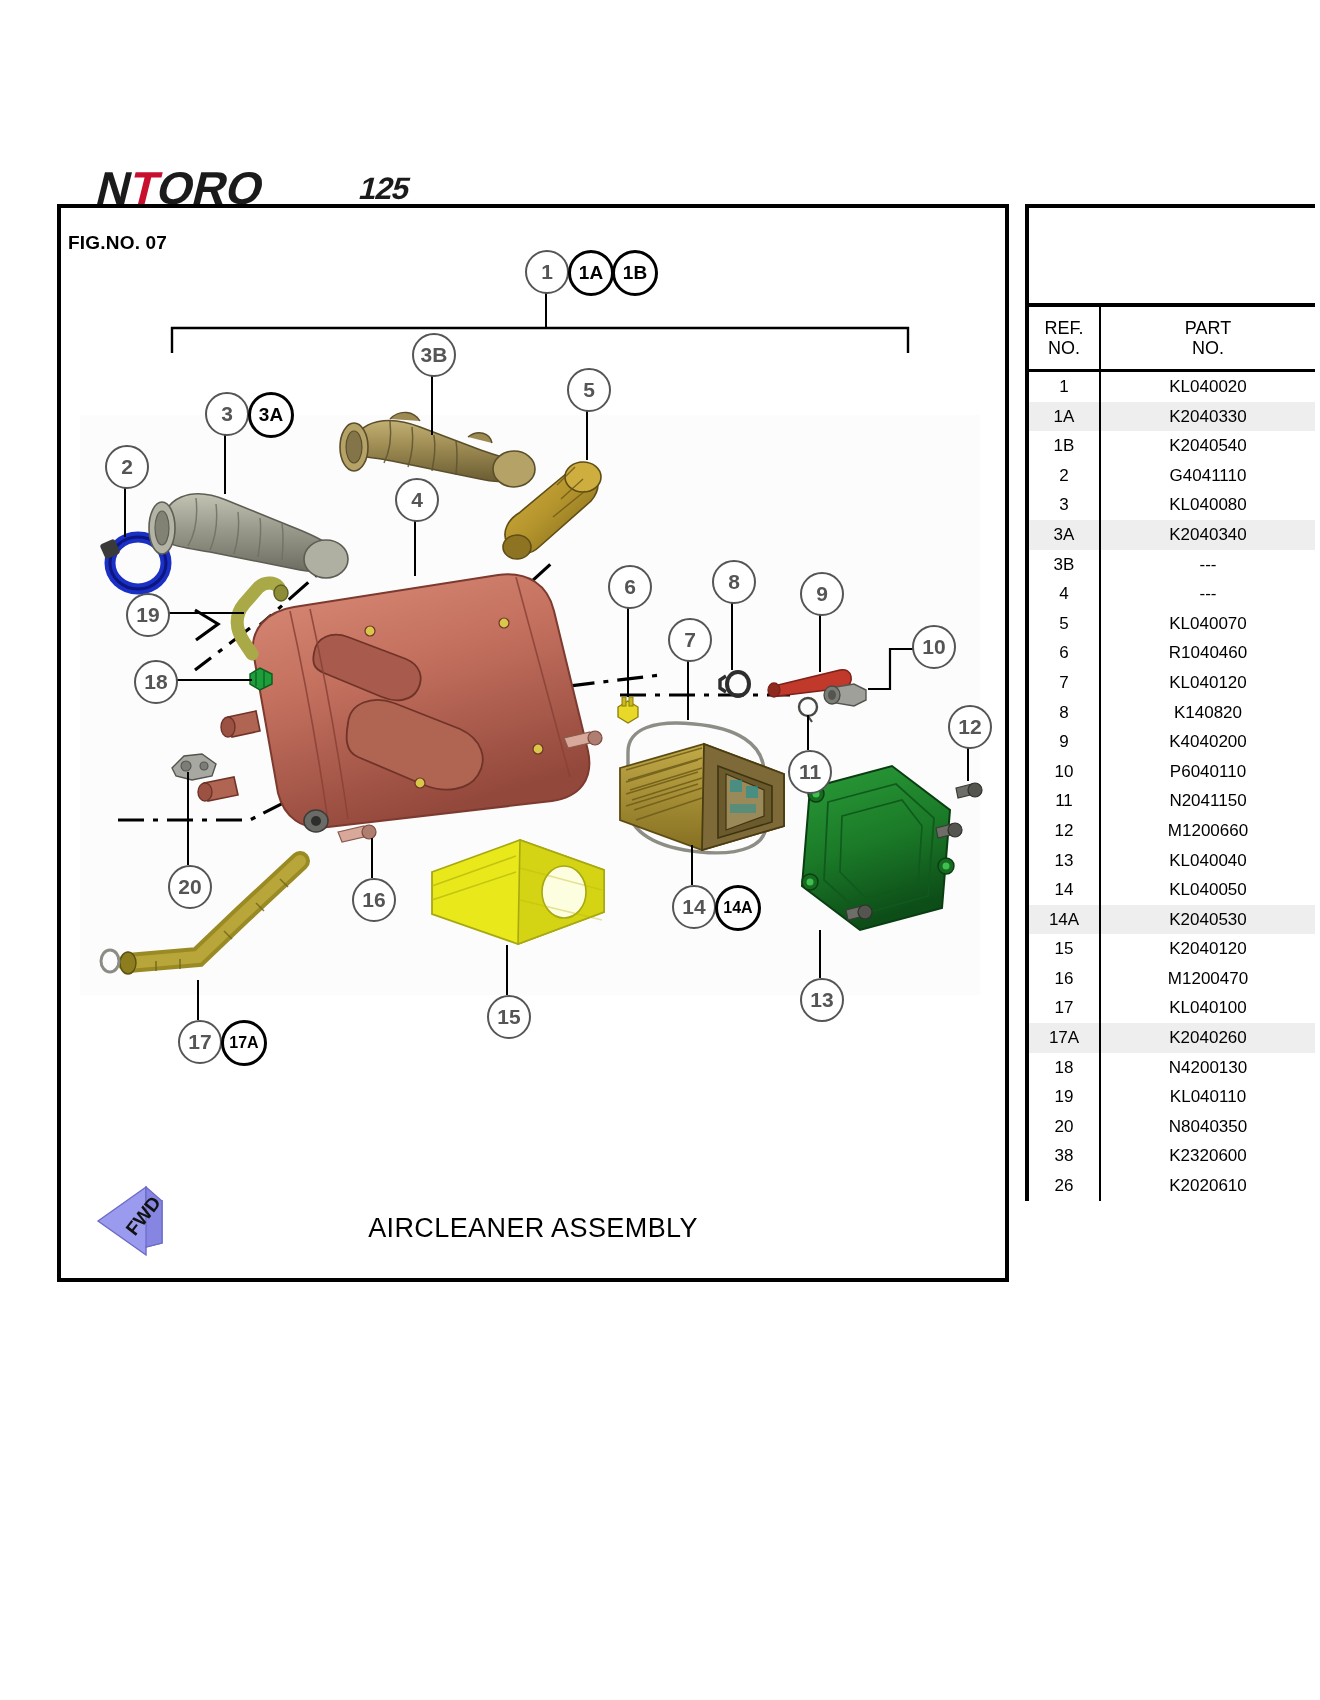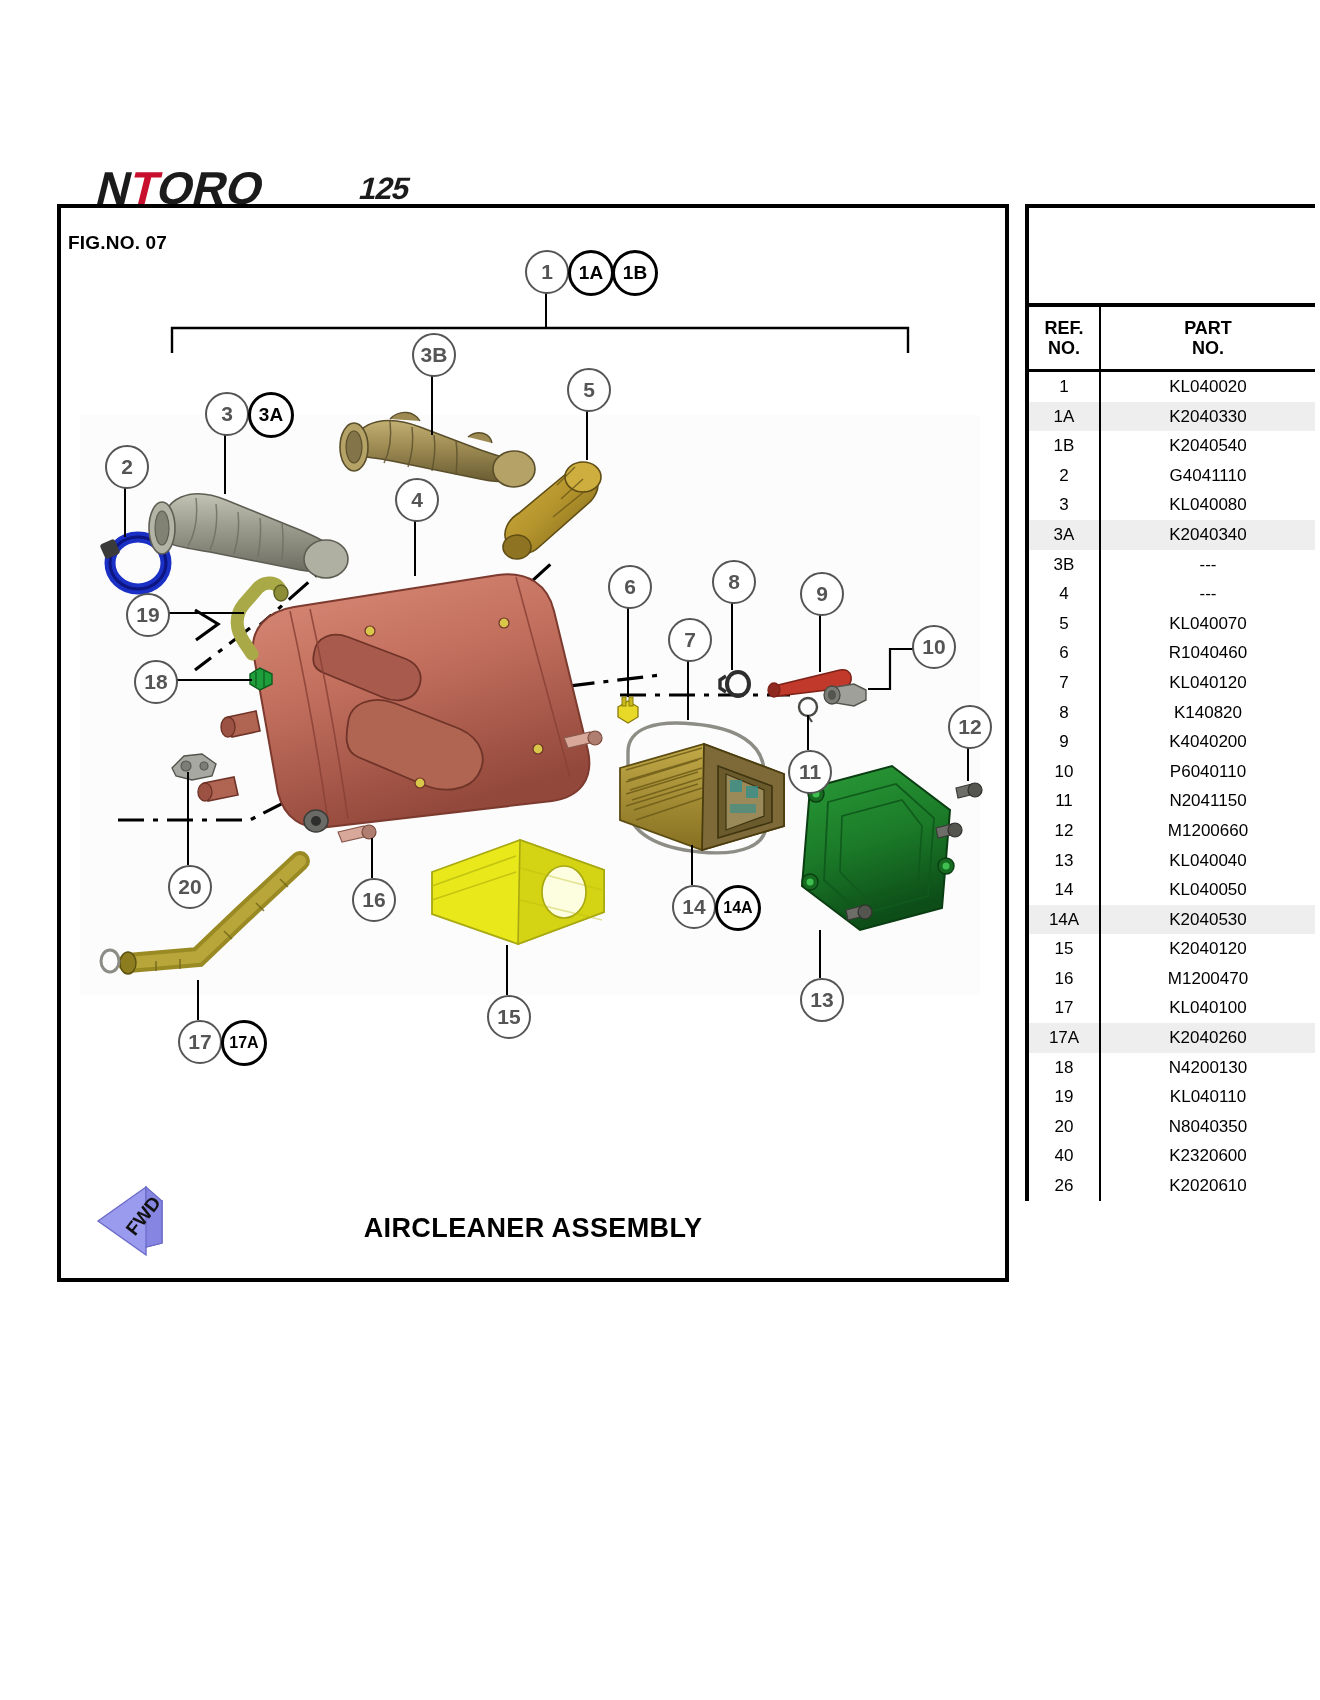--- a/index.html
+++ b/index.html
@@ -18,34 +18,34 @@
                transform:skewX(-14deg);font-weight:900;letter-spacing:-1px;}
   #logo-rule-l{position:absolute;left:60px;top:205px;width:30px;height:4px;background:#000;}
   #logo-rule-r{position:absolute;left:455px;top:205px;width:50px;height:4px;background:#000;}
 
   
   #panel{position:absolute;left:57px;top:204px;width:952px;height:1078px;
          border:4px solid #000;background:#fff;box-sizing:border-box;}
   #fignum{position:absolute;left:68px;top:232px;font-size:19px;font-weight:bold;
           letter-spacing:.2px;}
   #title{position:absolute;left:57px;top:1213px;width:952px;text-align:center;
-         font-size:27px;font-weight:bold;letter-spacing:.4px;}
+         font-size:27px;font-weight:normal;letter-spacing:.4px;}
 
   
   #art-bg{position:absolute;left:80px;top:415px;width:900px;height:580px;
           background:#fcfcfc;}
 
   
   #tbl{position:absolute;left:1025px;top:204px;width:290px;
        border-left:4px solid #000;border-top:4px solid #000;
        border-right:0;box-sizing:border-box;}
   #tbl .hdrblank{height:95px;border-bottom:4px solid #000;}
   #tbl table{border-collapse:collapse;width:100%;font-size:17px;}
   #tbl th,#tbl td{padding:0;text-align:center;vertical-align:middle;}
-  #tbl th{font-weight:bold;font-size:18px;height:62px;line-height:1.12;
+  #tbl th{font-weight:normal;font-size:18px;height:62px;line-height:1.12;
           border-bottom:3px solid #000;}
   #tbl td{height:29.6px;line-height:29.6px;}
   #tbl .cref{width:70px;border-right:2px solid #000;}
   #tbl tr.alt td{background:#eeeeee;}
 
   
   .cal{position:absolute;border-radius:50%;display:flex;align-items:center;
        justify-content:center;background:#fff;font-weight:bold;z-index:40;}
   .cal.main{width:40px;height:40px;border:2px solid #555;color:#555;font-size:21px;}
   .cal.sub{width:40px;height:40px;border:3px solid #000;color:#000;font-size:19px;}
@@ -526,21 +526,21 @@
           </tr>
           <tr>
             <td class="cref">19</td>
             <td>KL040110</td>
           </tr>
           <tr>
             <td class="cref">20</td>
             <td>N8040350</td>
           </tr>
           <tr>
-            <td class="cref">40</td>
+            <td class="cref">38</td>
             <td>K2320600</td>
           </tr>
           <tr>
             <td class="cref">26</td>
             <td>K2020610</td>
           </tr>
         </tbody>
     </table>
   </div>
 

